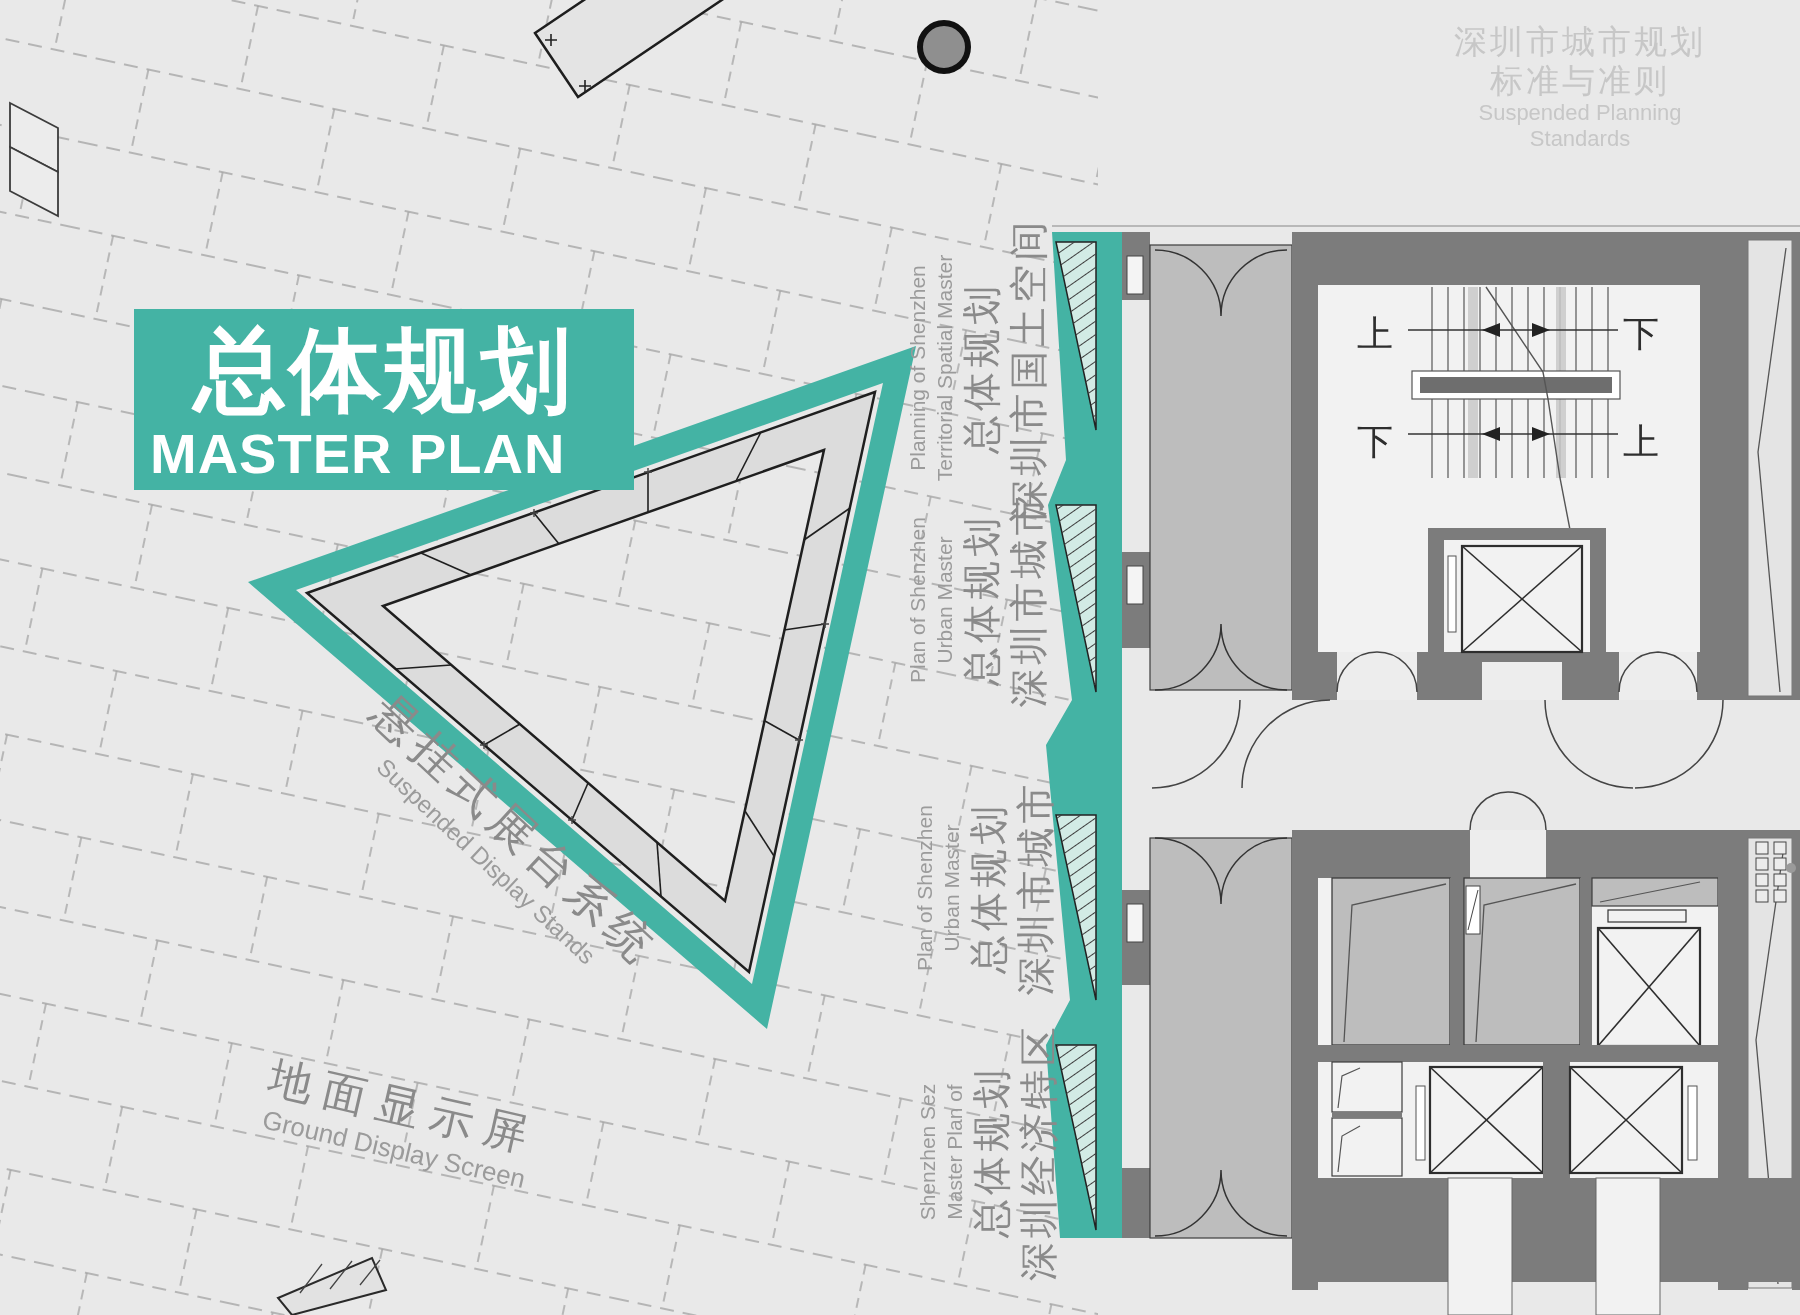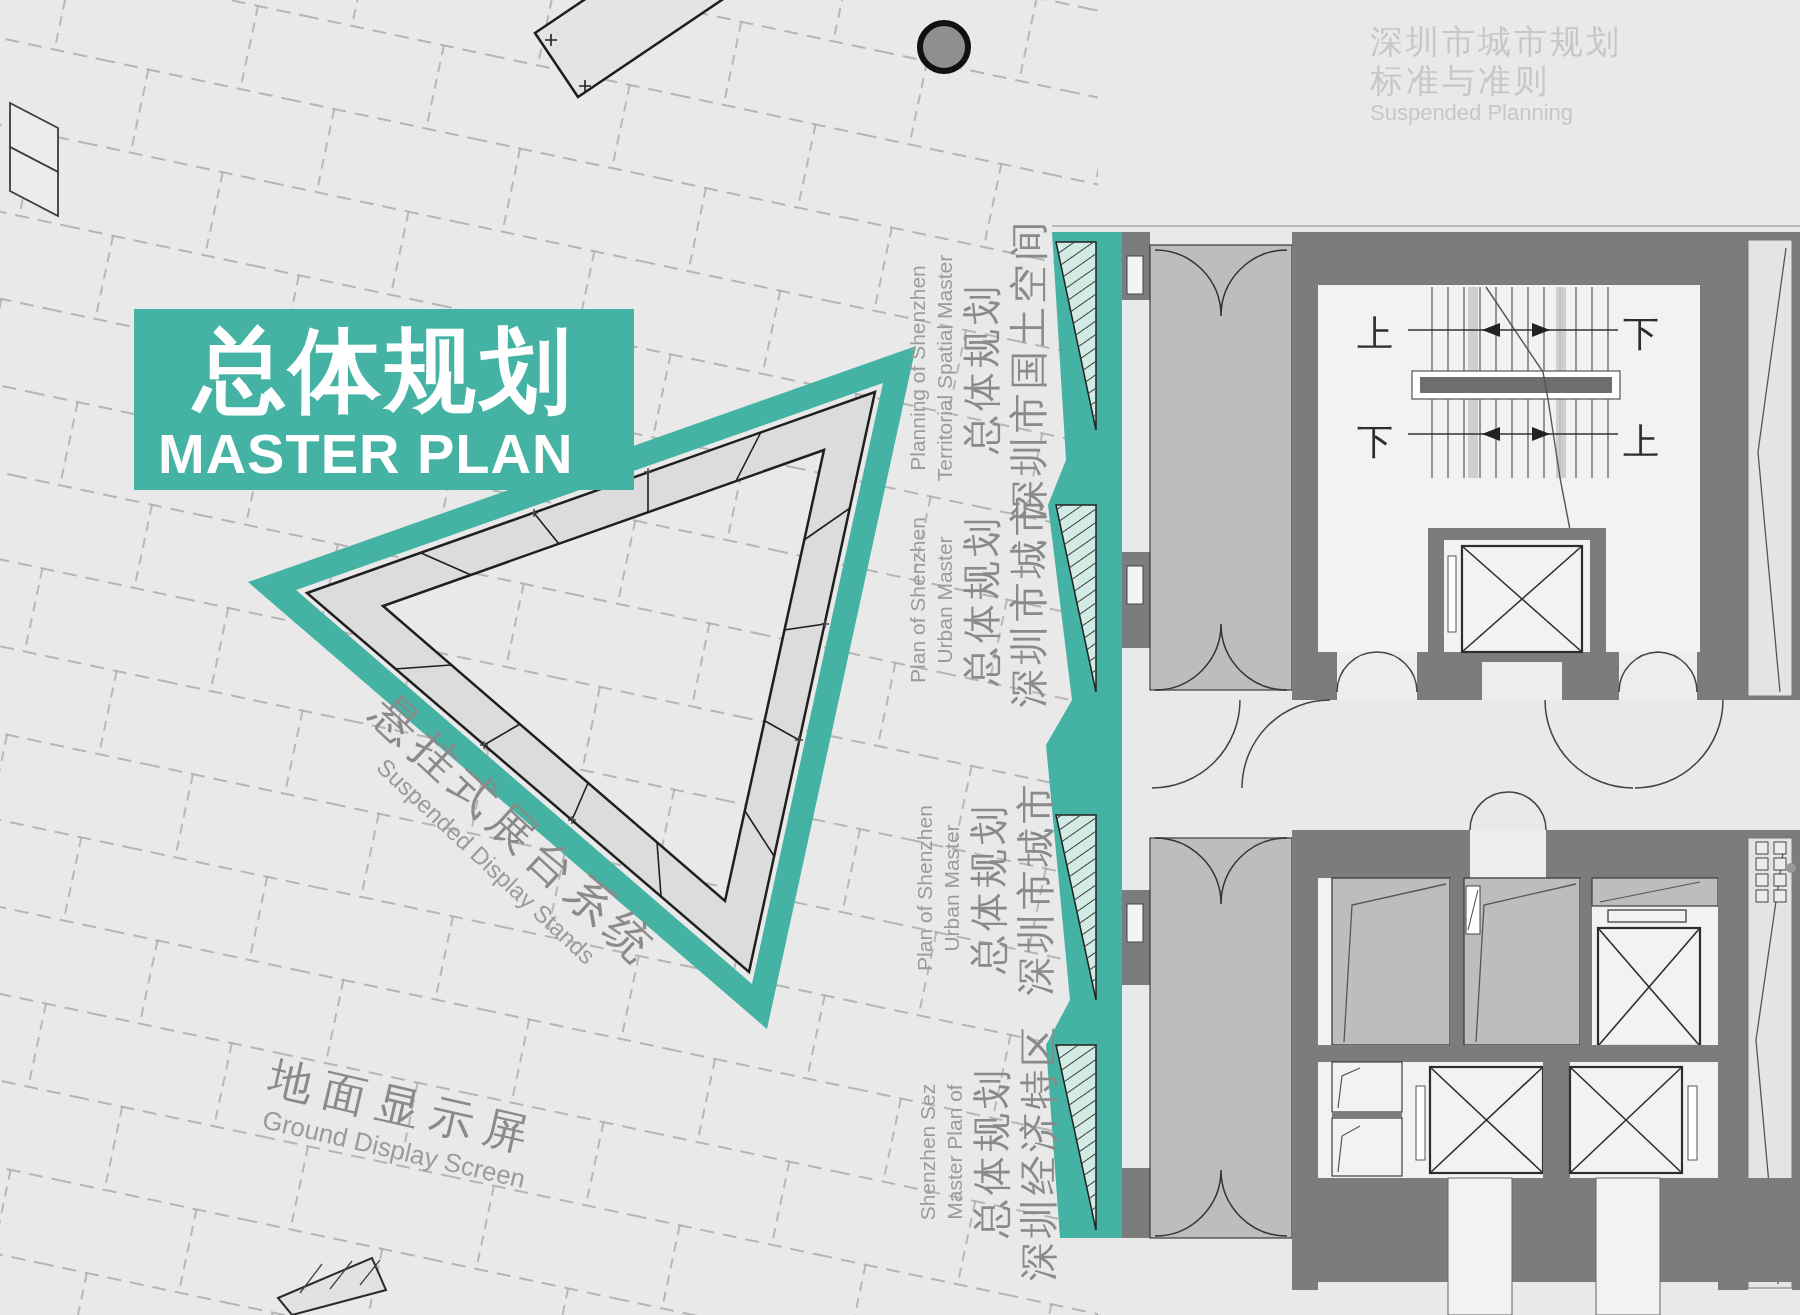--- a/index.html
+++ b/index.html
@@ -4,23 +4,23 @@
 <style>
   html,body{margin:0;padding:0;background:#d6d6d6;}
   #stage{position:relative;width:1800px;height:1315px;overflow:hidden;background:#e9e9e9;
          font-family:"Liberation Sans",sans-serif;}
   #plan-svg{position:absolute;left:0;top:0;}
 
   .banner{position:absolute;left:134px;top:309px;width:500px;height:181px;background:#44b3a4;}
   .banner .cn{display:block;font-size:92px;font-weight:bold;color:#ffffff;text-align:center;
               letter-spacing:3px;line-height:110px;margin-top:6px;white-space:nowrap;}
   .banner .en{display:block;font-size:56px;font-weight:bold;color:#ffffff;text-align:left;
-              padding-left:16px;letter-spacing:1px;line-height:58px;white-space:nowrap;margin-left:8px;}
-
-  .corner-note{position:absolute;left:1370px;top:22px;width:420px;color:#c7c7c7;}
+              padding-left:16px;letter-spacing:1px;line-height:58px;white-space:nowrap;}
+
+  .corner-note{position:absolute;left:1370px;top:22px;width:420px;text-align:center;color:#c7c7c7;}
   .corner-note .cn{display:block;font-size:33px;line-height:39px;letter-spacing:3px;white-space:nowrap;}
   .corner-note .en{display:block;font-size:22px;line-height:26px;white-space:nowrap;}
 
   .wlabel{position:absolute;display:flex;flex-direction:column;justify-content:center;
           transform:rotate(-90deg);}
   .wl-en{font-size:21px;line-height:27px;color:#9b9b9b;text-align:center;white-space:nowrap;}
   .wl-cn{font-size:39px;line-height:47px;color:#8a8a8a;text-align:center;letter-spacing:4px;white-space:nowrap;}
 
   .rot-note{position:absolute;text-align:center;}
   .rot-note .cn{display:block;color:#8a8a8a;white-space:nowrap;}
@@ -261,20 +261,21 @@
 
   <div class="banner">
     <span class="cn">总体规划</span>
     <span class="en">MASTER PLAN</span>
   </div>
 
   <div class="corner-note">
     <span class="cn">深圳市城市规划</span>
     <span class="cn">标准与准则</span>
     <span class="en">Suspended Planning</span>
+    <span class="en">Standards</span>
   </div>
 
   <div class="rot-note" id="suspended-note">
     <span class="cn">悬挂式展台系统</span>
     <span class="en">Suspended Display Stands</span>
   </div>
   <div class="rot-note" id="ground-note">
     <span class="cn">地面显示屏</span>
     <span class="en">Ground Display Screen</span>
   </div>

